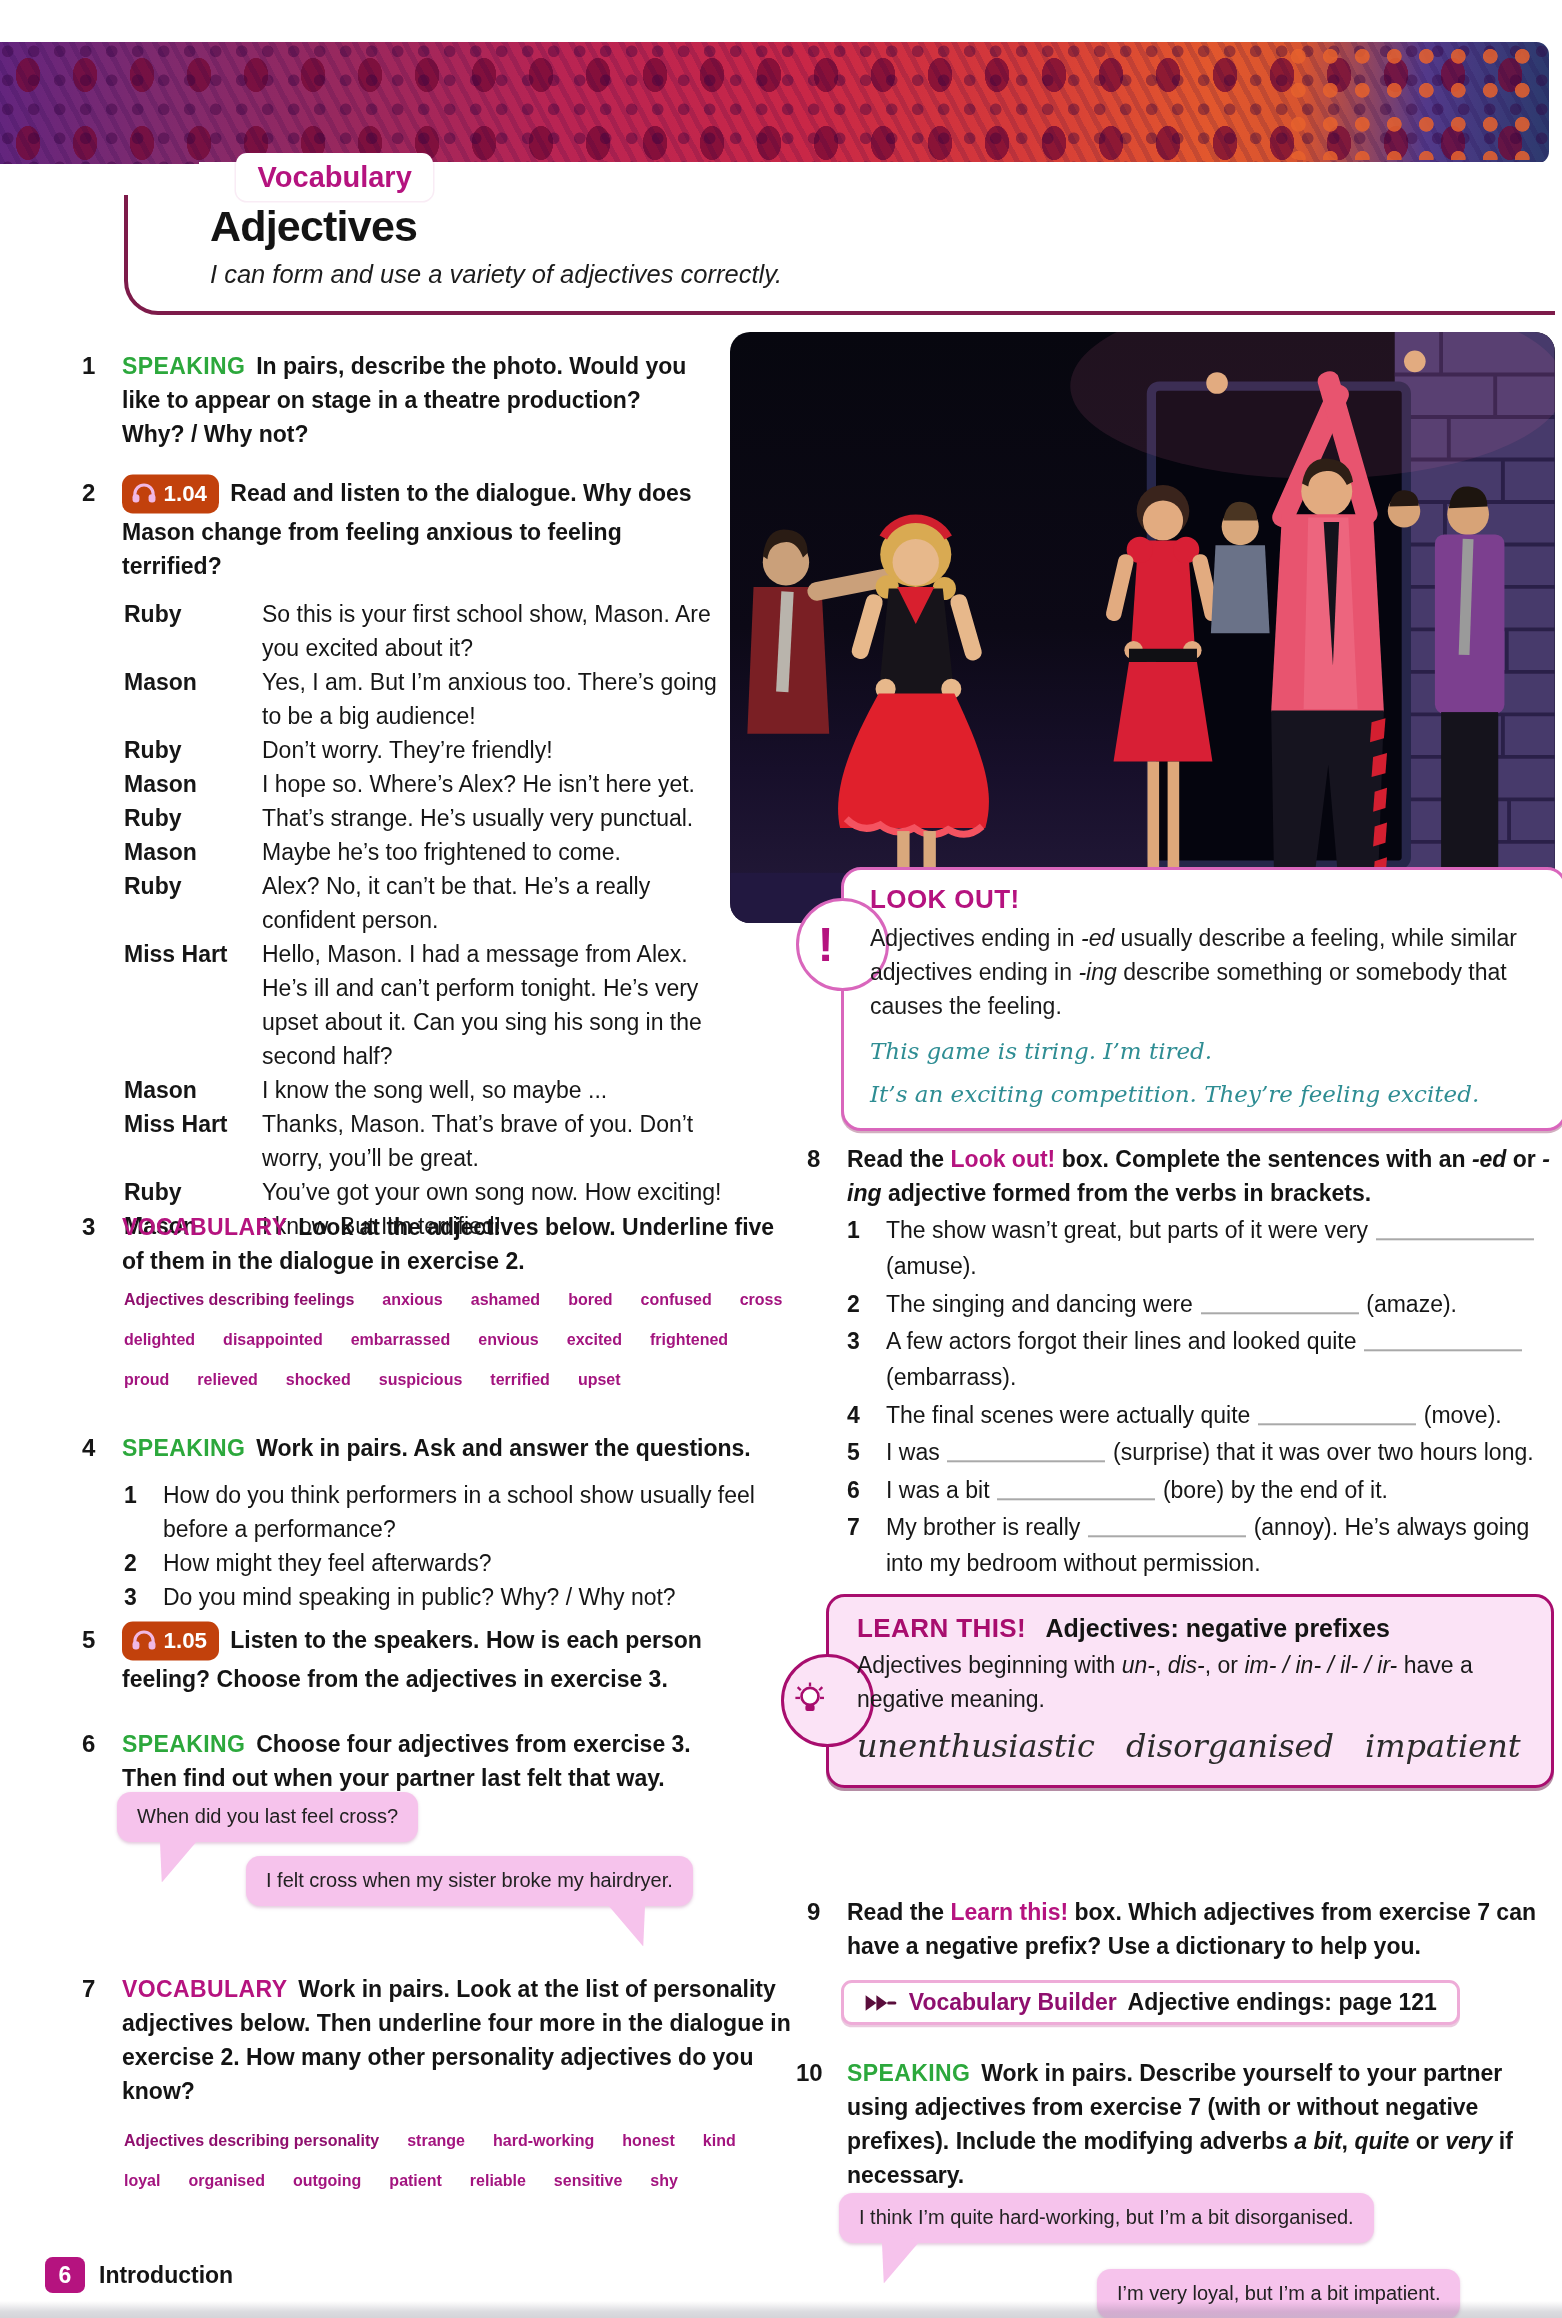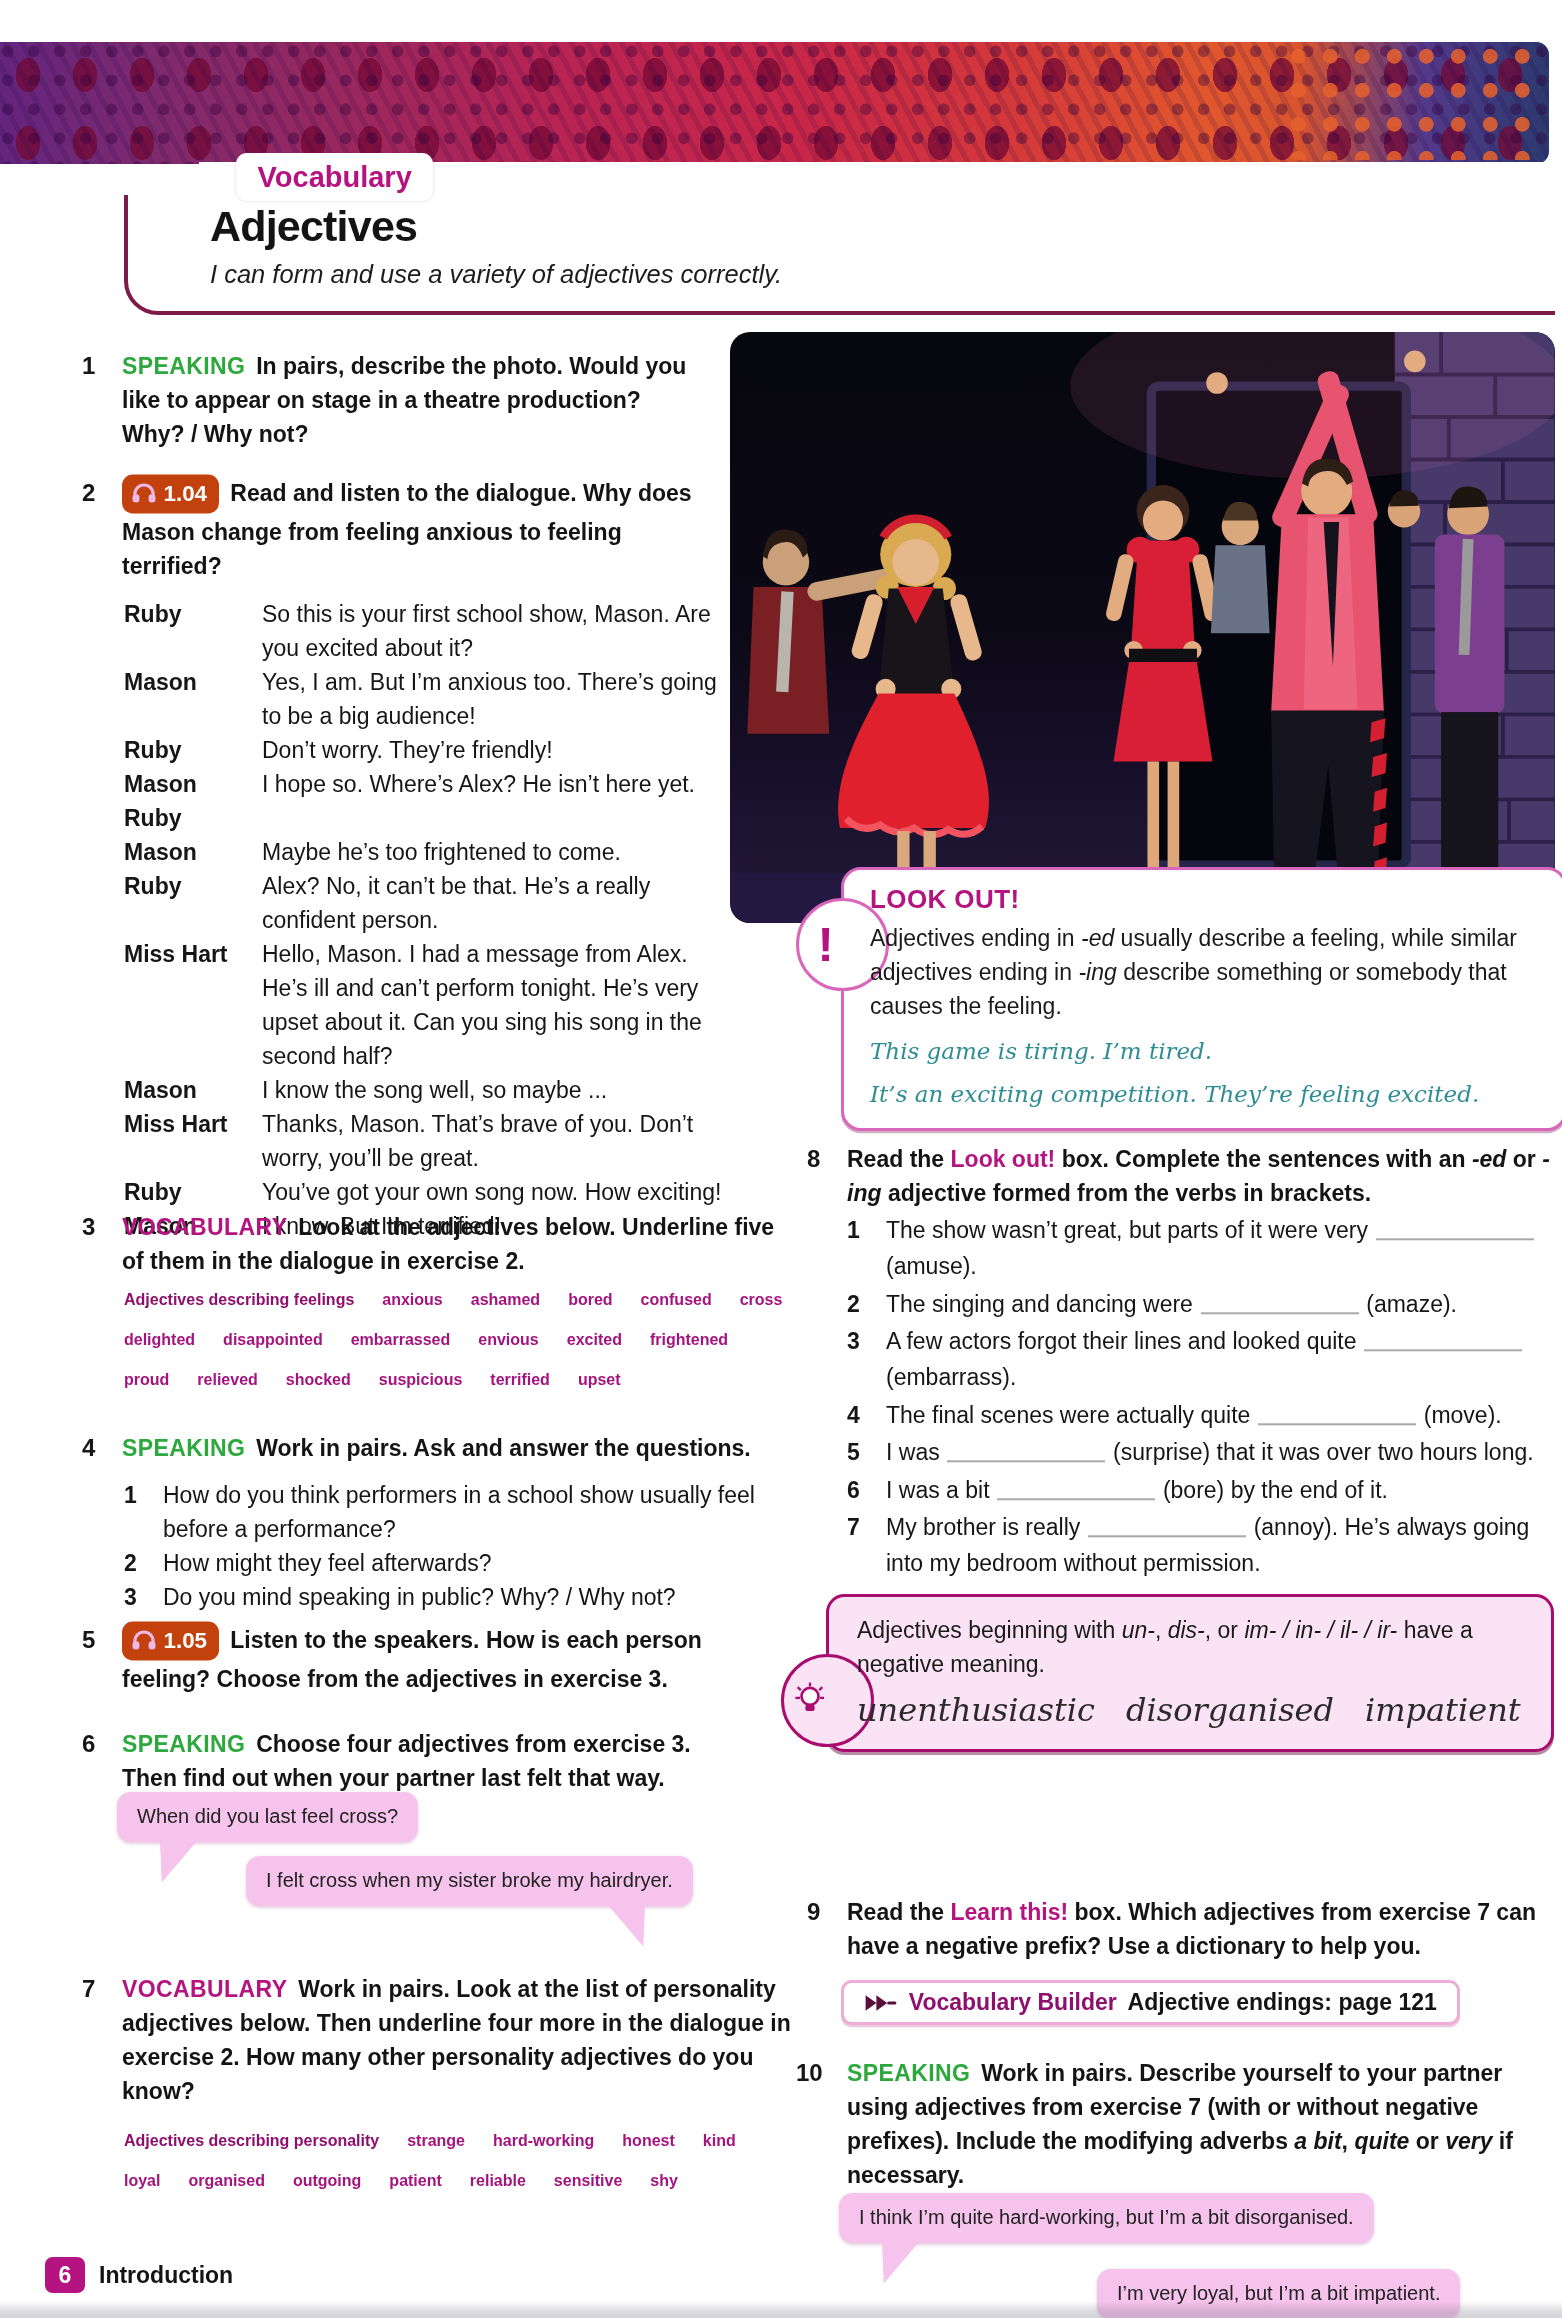--- a/index.html
+++ b/index.html
@@ -317,20 +317,21 @@
       <div class="dlg-line">Don’t worry. They’re friendly!</div>
     </div>
 
     <div class="dlg-row">
       <div class="dlg-speaker">Mason</div>
       <div class="dlg-line">I hope so. Where’s Alex? He isn’t here yet.</div>
     </div>
 
     <div class="dlg-row">
       <div class="dlg-speaker">Ruby</div>
+      <div class="dlg-line">That’s strange. He’s usually very punctual.</div>
     </div>
 
     <div class="dlg-row">
       <div class="dlg-speaker">Mason</div>
       <div class="dlg-line">Maybe he’s too frightened to come.</div>
     </div>
 
     <div class="dlg-row">
       <div class="dlg-speaker">Ruby</div>
       <div class="dlg-line">Alex? No, it can’t be that. He’s a really confident person.</div>
@@ -554,20 +555,24 @@
         <circle cx="22" cy="20" r="11" fill="#fff" stroke="#a80d6e" stroke-width="3.5"></circle>
         <rect x="16" y="31" width="12" height="8" rx="2.5" fill="#a80d6e"></rect>
         <line x1="22" y1="2" x2="22" y2="7" stroke="#a80d6e" stroke-width="3"></line>
         <line x1="6" y1="8" x2="10" y2="12" stroke="#a80d6e" stroke-width="3"></line>
         <line x1="38" y1="8" x2="34" y2="12" stroke="#a80d6e" stroke-width="3"></line>
         <line x1="3" y1="22" x2="9" y2="22" stroke="#a80d6e" stroke-width="3"></line>
         <line x1="41" y1="22" x2="35" y2="22" stroke="#a80d6e" stroke-width="3"></line>
       </svg>
     </div>
     <div class="bump-patch" style="top:62px;height:77px;background:#fbe3f6;"></div>
+    <div class="lt-head">
+      <span class="box-title">LEARN THIS!</span>
+      <span class="lt-sub">Adjectives: negative prefixes</span>
+    </div>
     <div class="box-text">
       <span>Adjectives beginning with </span><span class="it">un-</span><span>, </span><span class="it">dis-</span><span>, or </span><span class="it">im- / in- / il- / ir-</span><span> have a negative meaning.</span>
     </div>
     <div class="lt-examples hand">
     <span>unenthusiastic</span>
 
     <span>disorganised</span>
 
     <span>impatient</span>
   </div>

